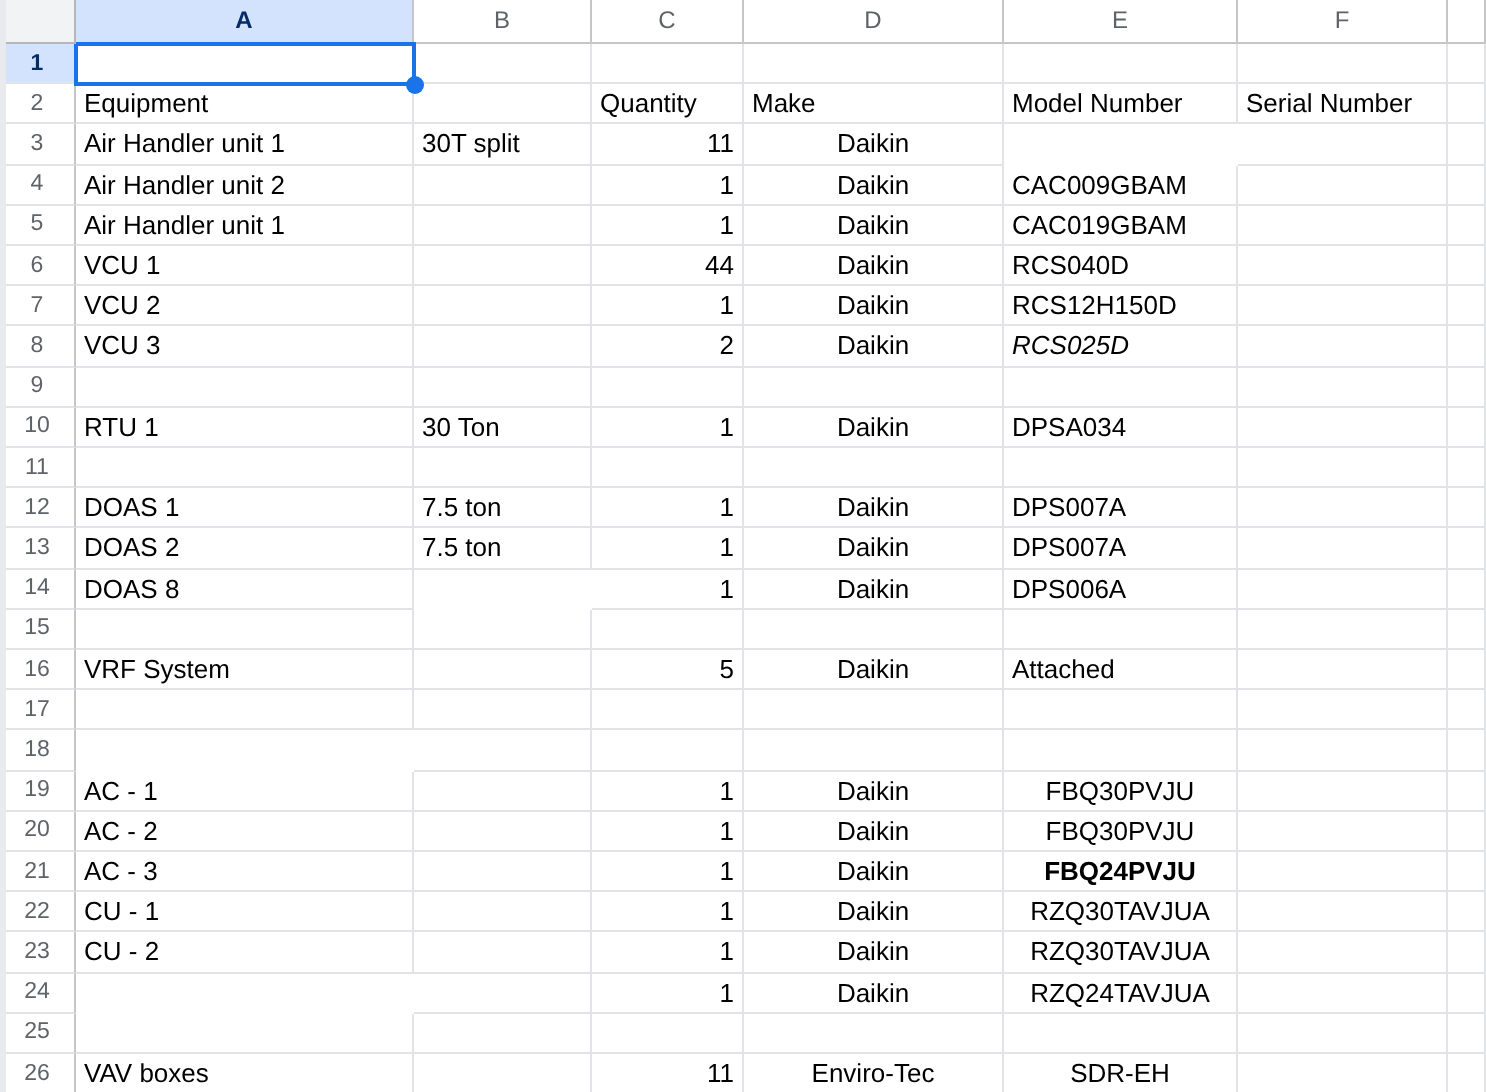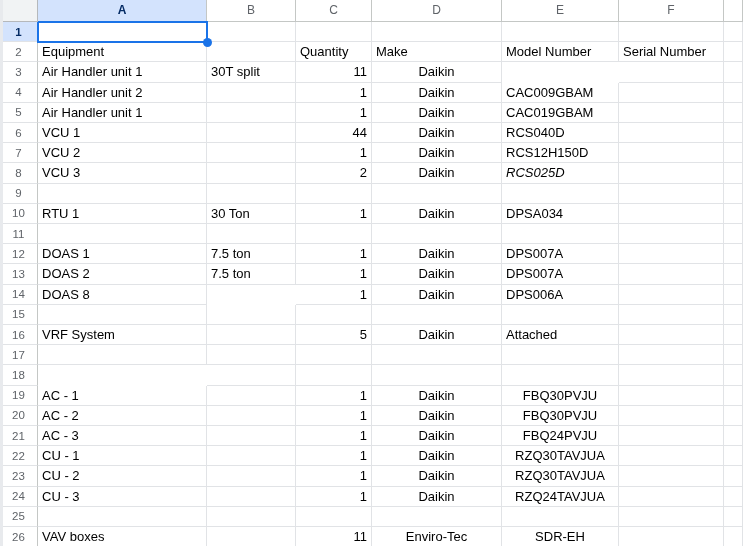--- a/index.html
+++ b/index.html
@@ -213,41 +213,40 @@
     <div class="cell al-right" style="left: 296px; top: 405.8px; width: 76px; height: 20.2px;">1</div>
     <div class="cell al-center" style="left: 372px; top: 405.8px; width: 130px; height: 20.2px;">Daikin</div>
     <div class="cell al-center" style="left: 502px; top: 405.8px; width: 117px; height: 20.2px;">FBQ30PVJU</div>
     <div class="cell al-left" style="left: 619px; top: 405.8px; width: 105px; height: 20.2px;"></div>
     <div class="cell al-left" style="left: 724px; top: 405.8px; width: 19px; height: 20.2px;"></div>
     <div class="rowhdr" style="top: 426px; height: 20.2px;">21</div>
     <div class="cell al-left" style="left: 38px; top: 426px; width: 169px; height: 20.2px;">AC - 3</div>
     <div class="cell al-left" style="left: 207px; top: 426px; width: 89px; height: 20.2px;"></div>
     <div class="cell al-right" style="left: 296px; top: 426px; width: 76px; height: 20.2px;">1</div>
     <div class="cell al-center" style="left: 372px; top: 426px; width: 130px; height: 20.2px;">Daikin</div>
-    <div class="cell al-center" style="left: 502px; top: 426px; width: 117px; height: 20.2px;">FBQ24PVJU</div>
+    <div class="cell al-center" style="left: 502px; top: 426px; width: 117px; height: 20.2px; font-weight: bold;">FBQ24PVJU</div>
     <div class="cell al-left" style="left: 619px; top: 426px; width: 105px; height: 20.2px;"></div>
     <div class="cell al-left" style="left: 724px; top: 426px; width: 19px; height: 20.2px;"></div>
     <div class="rowhdr" style="top: 446.2px; height: 20.2px;">22</div>
     <div class="cell al-left" style="left: 38px; top: 446.2px; width: 169px; height: 20.2px;">CU - 1</div>
     <div class="cell al-left" style="left: 207px; top: 446.2px; width: 89px; height: 20.2px;"></div>
     <div class="cell al-right" style="left: 296px; top: 446.2px; width: 76px; height: 20.2px;">1</div>
     <div class="cell al-center" style="left: 372px; top: 446.2px; width: 130px; height: 20.2px;">Daikin</div>
     <div class="cell al-center" style="left: 502px; top: 446.2px; width: 117px; height: 20.2px;">RZQ30TAVJUA</div>
     <div class="cell al-left" style="left: 619px; top: 446.2px; width: 105px; height: 20.2px;"></div>
     <div class="cell al-left" style="left: 724px; top: 446.2px; width: 19px; height: 20.2px;"></div>
     <div class="rowhdr" style="top: 466.4px; height: 20.2px;">23</div>
     <div class="cell al-left" style="left: 38px; top: 466.4px; width: 169px; height: 20.2px;">CU - 2</div>
     <div class="cell al-left" style="left: 207px; top: 466.4px; width: 89px; height: 20.2px;"></div>
     <div class="cell al-right" style="left: 296px; top: 466.4px; width: 76px; height: 20.2px;">1</div>
     <div class="cell al-center" style="left: 372px; top: 466.4px; width: 130px; height: 20.2px;">Daikin</div>
     <div class="cell al-center" style="left: 502px; top: 466.4px; width: 117px; height: 20.2px;">RZQ30TAVJUA</div>
     <div class="cell al-left" style="left: 619px; top: 466.4px; width: 105px; height: 20.2px;"></div>
     <div class="cell al-left" style="left: 724px; top: 466.4px; width: 19px; height: 20.2px;"></div>
     <div class="rowhdr" style="top: 486.6px; height: 20.2px;">24</div>
-    <div class="cell al-left" style="left: 38px; top: 486.6px; width: 169px; height: 20.2px;">CU - 3</div>
     <div class="cell al-left" style="left: 207px; top: 486.6px; width: 89px; height: 20.2px;"></div>
     <div class="cell al-right" style="left: 296px; top: 486.6px; width: 76px; height: 20.2px;">1</div>
     <div class="cell al-center" style="left: 372px; top: 486.6px; width: 130px; height: 20.2px;">Daikin</div>
     <div class="cell al-center" style="left: 502px; top: 486.6px; width: 117px; height: 20.2px;">RZQ24TAVJUA</div>
     <div class="cell al-left" style="left: 619px; top: 486.6px; width: 105px; height: 20.2px;"></div>
     <div class="cell al-left" style="left: 724px; top: 486.6px; width: 19px; height: 20.2px;"></div>
     <div class="rowhdr" style="top: 506.8px; height: 20.2px;">25</div>
     <div class="cell al-left" style="left: 38px; top: 506.8px; width: 169px; height: 20.2px;"></div>
     <div class="cell al-left" style="left: 207px; top: 506.8px; width: 89px; height: 20.2px;"></div>
     <div class="cell al-left" style="left: 296px; top: 506.8px; width: 76px; height: 20.2px;"></div>

